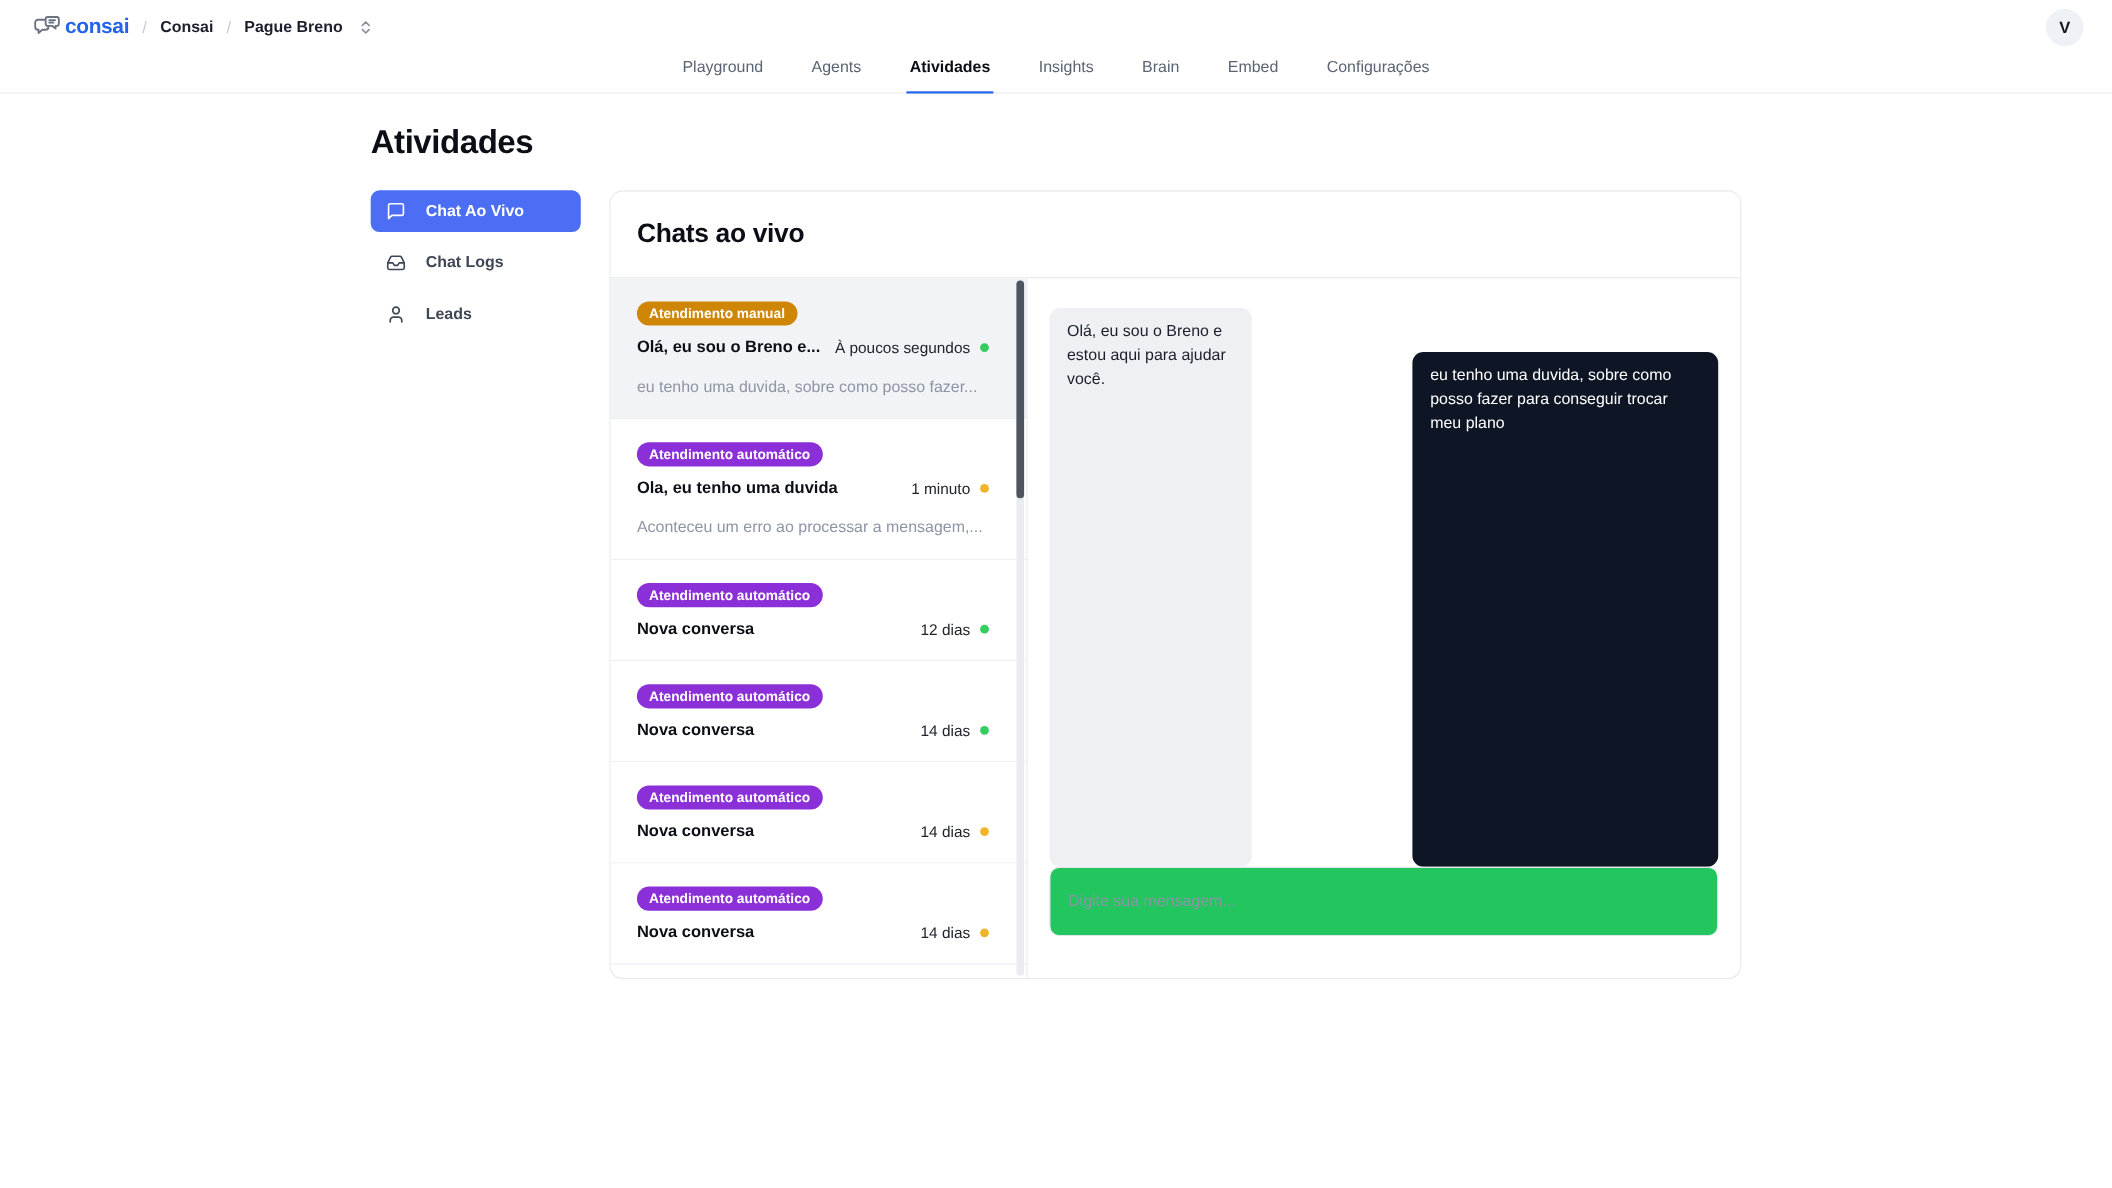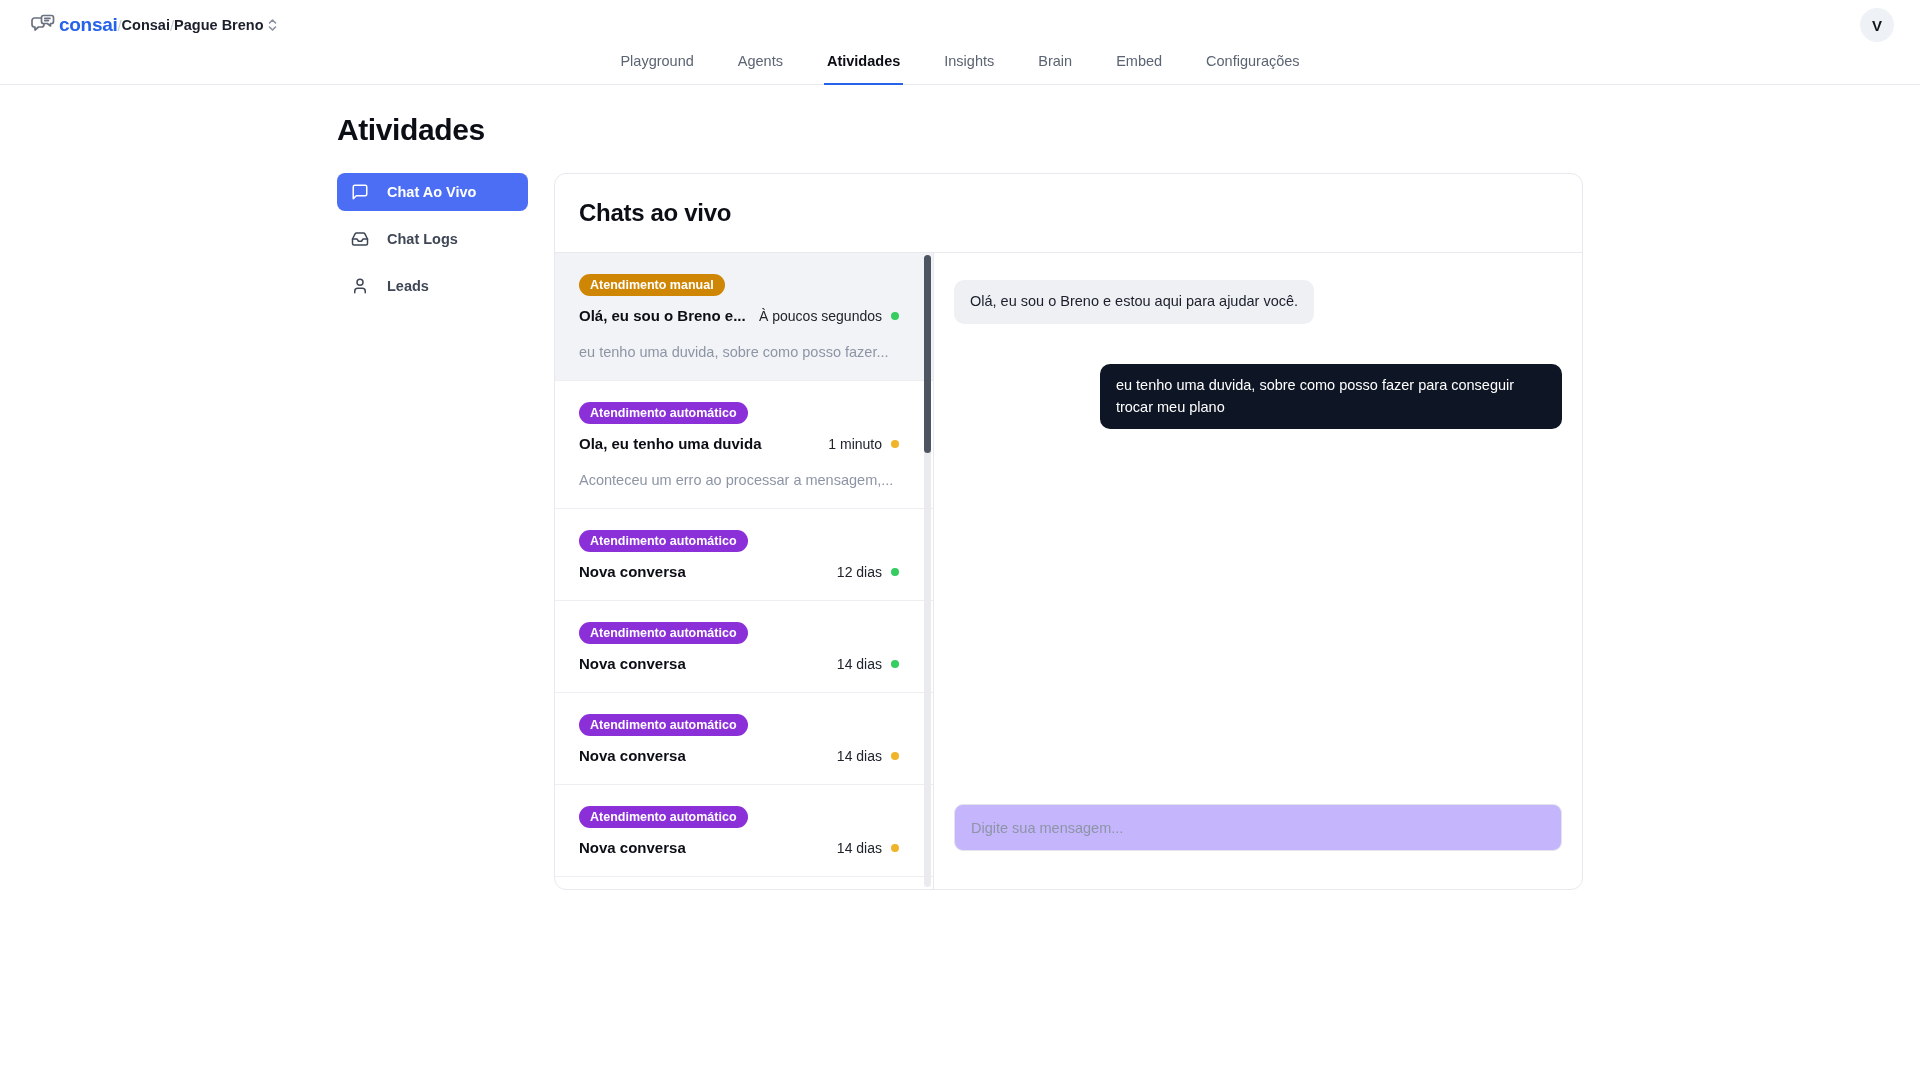--- a/index.html
+++ b/index.html
@@ -3,21 +3,21 @@
 <meta charset="utf-8">
 <style>
   * { box-sizing: border-box; }
   html,body { margin:0; padding:0; }
   body {
     width:1920px; height:1080px; background:#ffffff;
     font-family:"Liberation Sans", sans-serif; color:#0c0e16;
   }
   
   .topbar { display:flex; align-items:center; justify-content:space-between; height:50px; padding:0 26px 0 30px; }
-  .brand-crumbs { display:flex; align-items:center; }
+  .brand-crumbs { display:flex; align-items:center; gap:12px; }
   .logo { display:flex; align-items:center; gap:3px; cursor:pointer; }
   .logo-text { color:#2563eb; font-weight:700; font-size:19px; letter-spacing:-0.3px; }
   .crumb-sep { color:#c6ccd6; font-size:15px; }
   .crumb { font-size:14.5px; font-weight:600; color:#1a1f2b; cursor:pointer; }
   .ws-selector { margin-left:2px; cursor:pointer; display:flex; align-items:center; }
   .avatar { width:34px; height:34px; border-radius:50%; background:#eef1f5; display:flex; align-items:center; justify-content:center; font-weight:700; font-size:15px; color:#12151c; cursor:pointer; }
   .nav-row { display:flex; justify-content:center; gap:38px; border-bottom:1px solid #e8eaee; }
   .tab { font-size:14.5px; color:#5b6472; padding:3px 3px 14px; cursor:pointer; }
   .tab.active { color:#0c0e16; font-weight:700; border-bottom:2px solid #2563eb; margin-bottom:-1px; }
   
@@ -42,28 +42,28 @@
   .conv-title { font-size:15px; font-weight:700; flex:1; white-space:nowrap; overflow:hidden; text-overflow:ellipsis; color:#0c0e16; }
   .conv-time { font-size:14px; color:#20242c; white-space:nowrap;text-align:center; }
   .dot { width:8px; height:8px; border-radius:50%; flex:none; }
   .conv-preview { margin-top:20px; font-size:14.5px; color:#8d95a5; white-space:nowrap; overflow:hidden; text-overflow:ellipsis; }
   .scroll-track { position:absolute; top:2px; bottom:2px; right:2px; width:7px; background:#e9ebef; border-radius:4px; }
   .scroll-thumb { position:absolute; top:0; left:0; width:7px; height:198px; background:#4e5561; border-radius:4px; }
   
   .chat-pane { flex:1; display:flex; flex-direction:column; min-width:0; }
   .chat-pane-header { padding:21px 32px; border-bottom:1px solid #e7e9ee; font-size:14.5px; color:#1a1f2b; }
   .chat-pane-header .src-val { font-weight:700; }
-  .messages { flex:1; padding:27px 20px 0; display:flex; flex-direction:column; min-height:0; }
+  .messages { flex:1; padding:27px 20px 0; display:flex; flex-direction:row; min-height:0; }
   .msg-row { display:flex; }
   .msg-row.user { justify-content:flex-end; margin-top:40px; }
   .bubble { max-width:76%; padding:11px 16px; border-radius:10px; font-size:14.5px; line-height:1.5; }
   .bubble.bot { background:#eef0f4; color:#1a1f2b; }
   .bubble.user { background:#0e1525; color:#ffffff; }
   .input-wrap { padding:0 20px 38px; }
-  .chat-input { width:100%; height:47px; border:1px solid #e2e6ec; border-radius:9px; padding:0 16px; font-size:14.5px; font-family:inherit; color:#1a1f2b; outline:none; background:#c4b5fd; }
+  .chat-input { width:100%; height:63px; border:1px solid #e2e6ec; border-radius:9px; padding:0 16px; font-size:14.5px; font-family:inherit; color:#1a1f2b; outline:none; background:#22c55e; }
   .chat-input::placeholder { color:#8d95a5; }
 </style>
 </head>
 <body>
 
 <header>
   <div class="topbar">
     <div class="brand-crumbs">
       <span class="logo">
         <span style="display:flex;">

